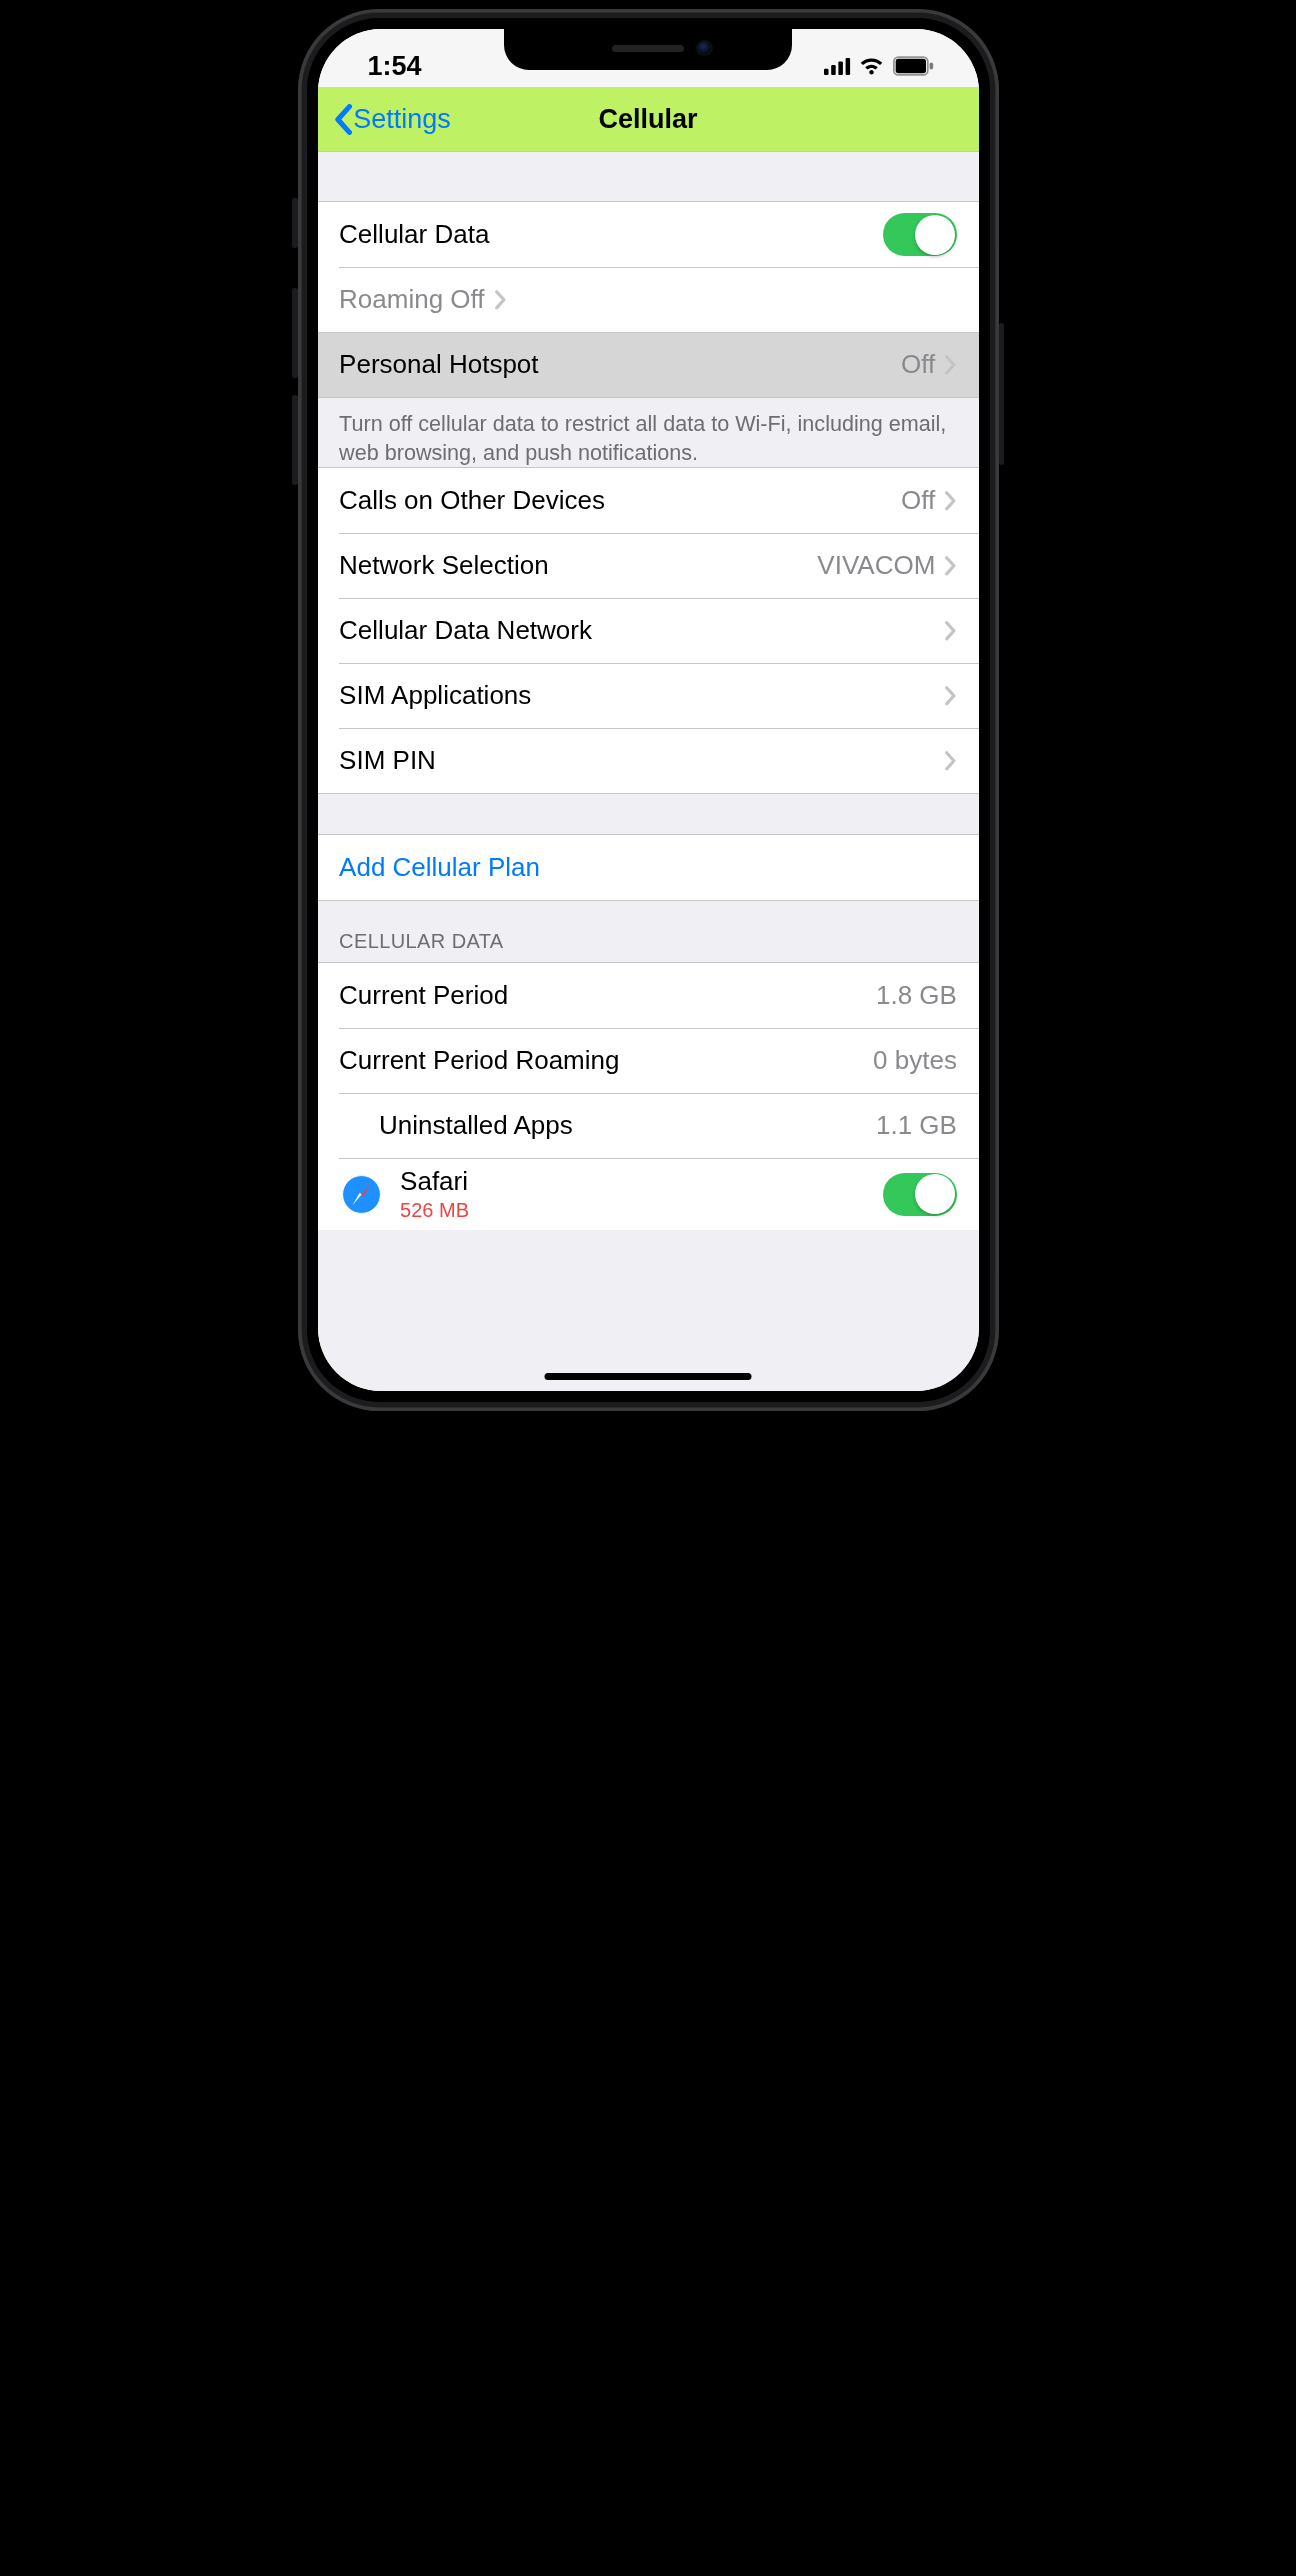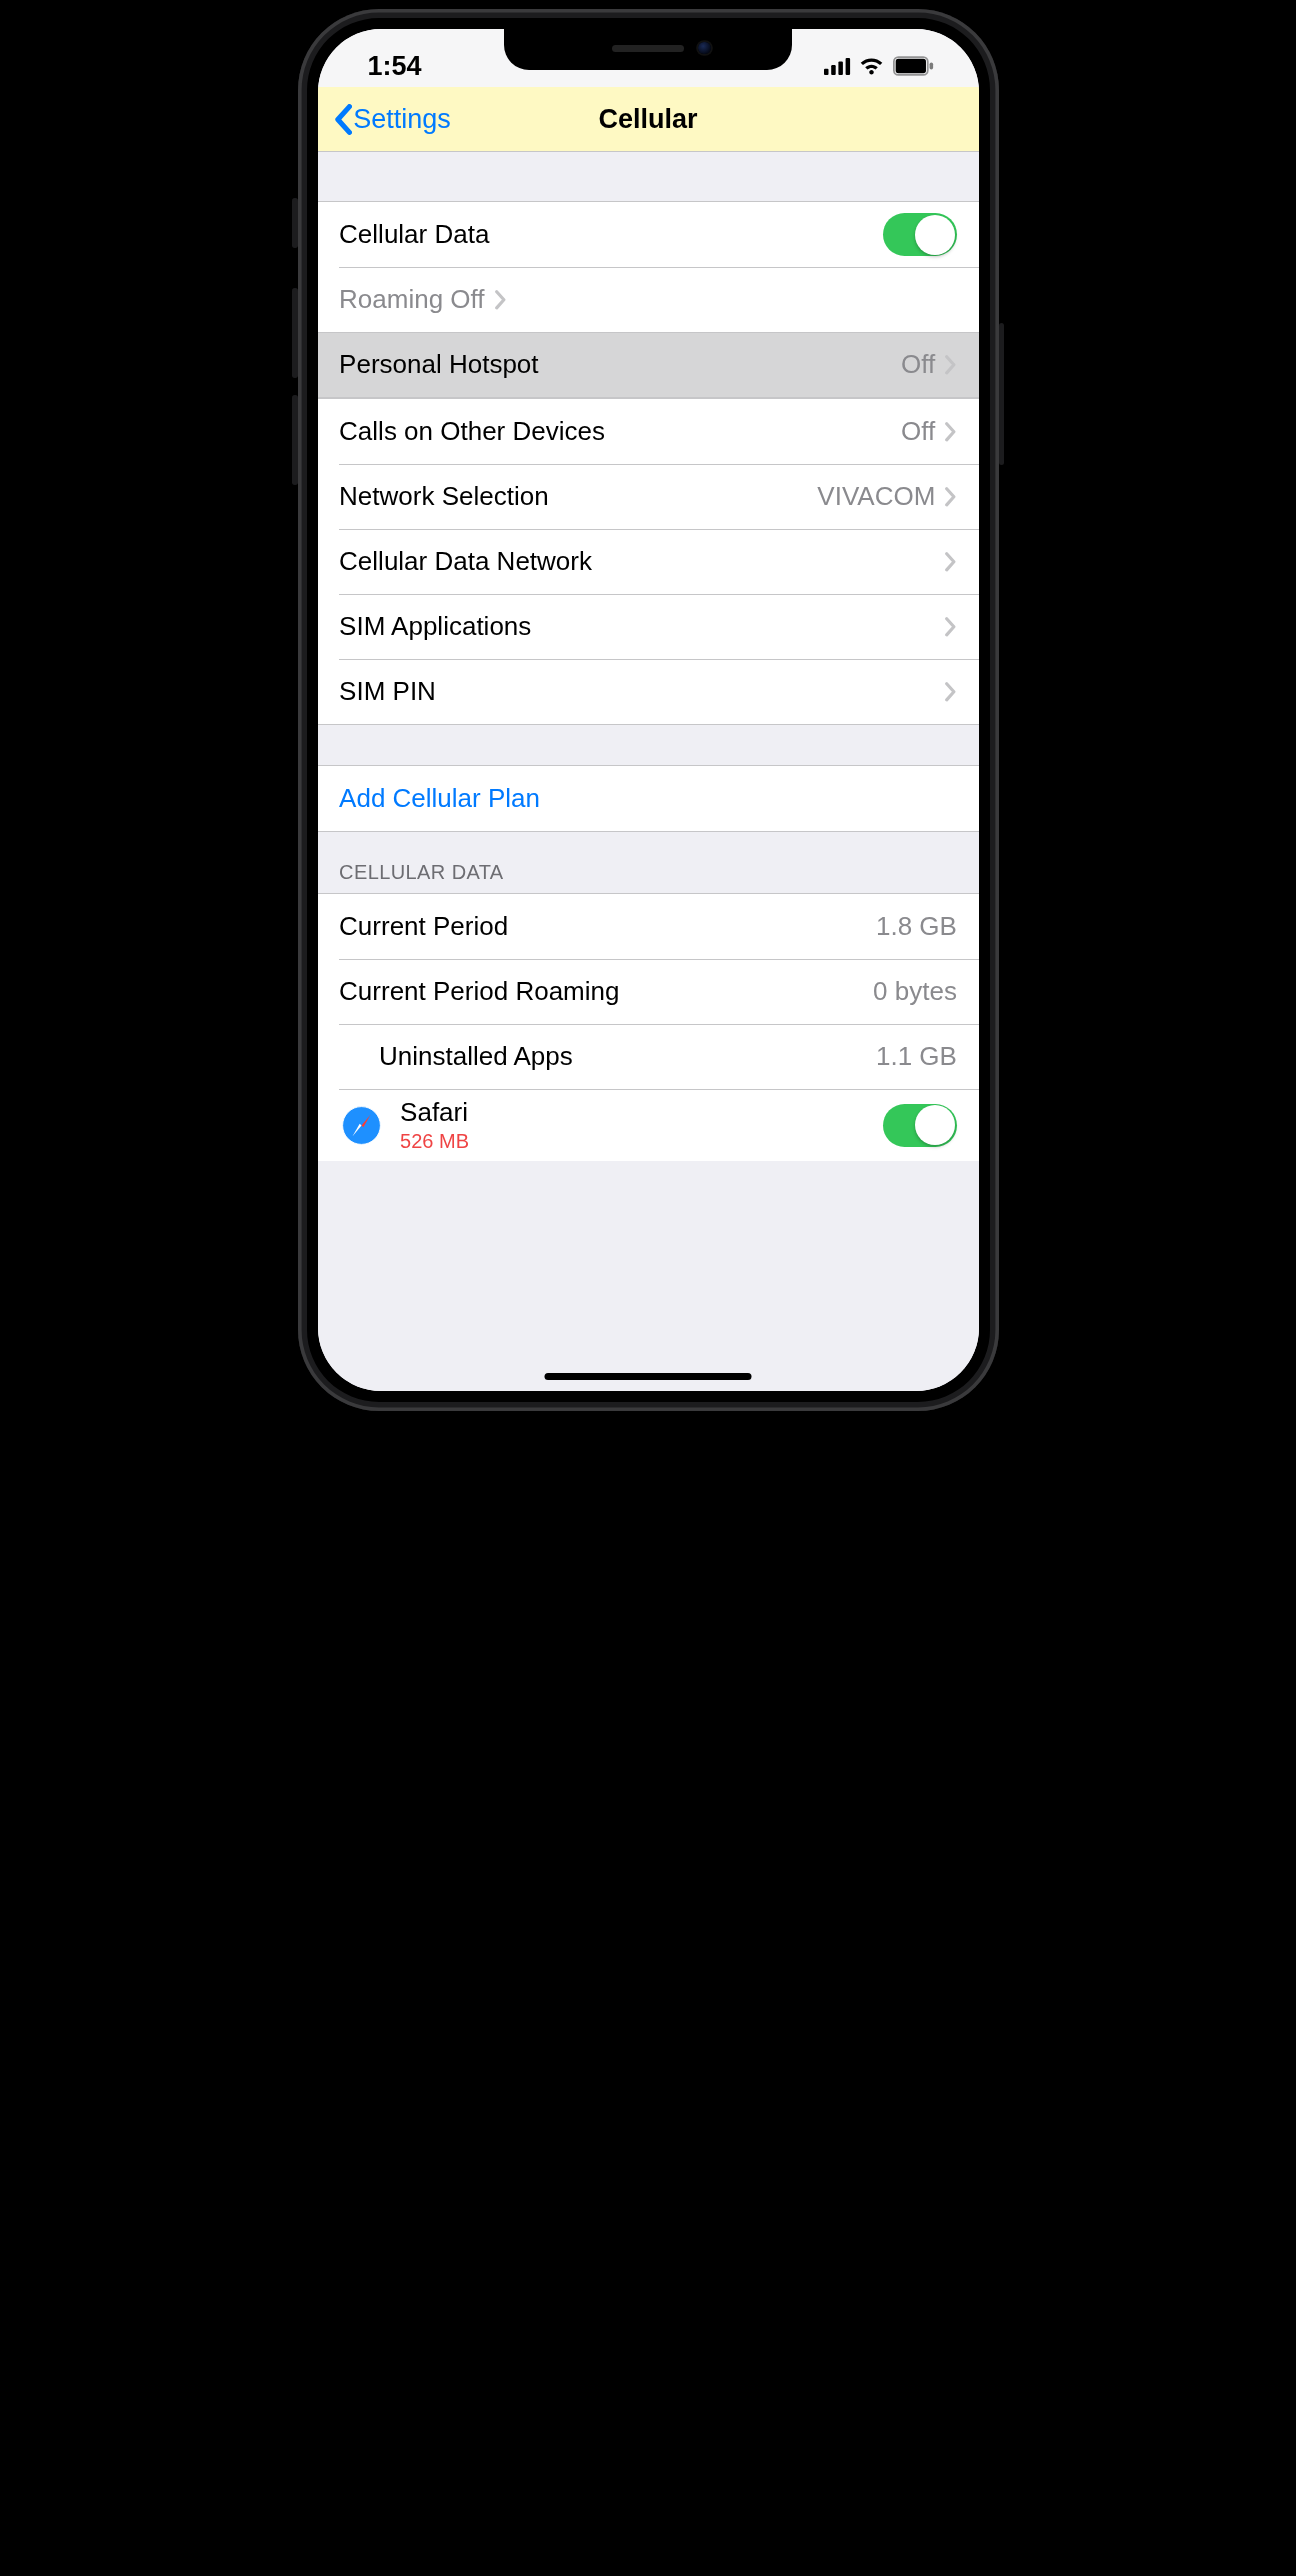--- a/index.html
+++ b/index.html
@@ -5,21 +5,21 @@
 * { margin: 0; padding: 0; box-sizing: border-box; -webkit-font-smoothing: antialiased; }
 body { background: #000; font-family: -apple-system, "SF Pro Text", "Helvetica Neue", Helvetica, Arial, sans-serif; display: flex; justify-content: center; }
 .device-frame { width: 701px; height: 1402px; background: #000; position: relative; margin: 9px 0; border-radius: 81px; padding: 20px; box-shadow: inset 0 0 0 3.6px #3a3a3c, inset 0 0 0 9px #1c1c1e; }
 .device-inner { width: 100%; height: 100%; border-radius: 63px; overflow: hidden; background: #efeff4; position: relative; }
 .notch { position: absolute; top: 0; left: 50%; transform: translateX(-50%); width: 288px; height: 41px; background: #000; border-bottom-left-radius: 25px; border-bottom-right-radius: 25px; z-index: 20; }
 .notch .speaker { position: absolute; top: 16px; left: 50%; transform: translateX(-50%); width: 72px; height: 7.2px; background: #222; border-radius: 3.6px; }
 .notch .cam { position: absolute; top: 12.6px; right: 81px; width: 12.6px; height: 12.6px; border-radius: 50%; background: radial-gradient(circle at 40% 35%, #1a2a55 0%, #050a18 70%); box-shadow: 0 0 0 1.8px #111; }
 .screen { position: absolute; inset: 0; display: flex; flex-direction: column; }
 .status-bar { height: 58px; display: flex; justify-content: space-between; align-items: center; padding: 16px 45px 0 50px; font-size: 27px; font-weight: 600; color: #000; background: #f6f6f7; }
 .status-right { display: flex; align-items: center; gap: 7.2px; }
-.nav-bar { background: #fef9c3; border-bottom: 0.9px solid #c6c6c8; display: flex; align-items: center; height: 65px; position: relative; padding: 0 16px; }
+.nav-bar { background: #bef264; border-bottom: 0.9px solid #c6c6c8; display: flex; align-items: center; height: 65px; position: relative; padding: 0 16px; }
 .back-btn { display: flex; align-items: center; color: #007aff; font-size: 27px; gap: 1.8px; cursor: pointer; }
 .nav-title { position: absolute; left: 50%; transform: translateX(-50%); font-size: 27px; font-weight: 600; color: #000; }
 .content { flex: 1; overflow-y: auto; background: #efeff4; }
 .spacer { height: 49px; }
 .group { background: #fff; border-top: 0.9px solid #c6c6c8; border-bottom: 0.9px solid #c6c6c8; }
 .row { display: flex; align-items: center; min-height: 65px; padding: 0 21.6px; font-size: 26px; color: #000; position: relative; }
 .row + .row::before { content: ""; position: absolute; top: 0; left: 21.6px; right: 0; height: 0.9px; background: #c6c6c8; }
 .row.highlighted { background: #d6d6d7; }
 .row.highlighted + .row::before, .row.highlighted::before { left: 0; }
 .row .label { flex: 1; }
@@ -105,20 +105,21 @@
               </svg>
           </div>
           <div class="row highlighted">
             <span class="label">Personal Hotspot</span>
             <span class="value">Off</span>
             <svg class="chev" width="12.6" height="21.6" viewBox="0 0 14 24">
                 <path d="M3 3 L11 12 L3 21" stroke="#c4c4c6" stroke-width="3.5" fill="none" stroke-linecap="round" stroke-linejoin="round"></path>
               </svg>
           </div>
         </div>
+        <div class="footer-text">Turn off cellular data to restrict all data to Wi-Fi, including email, web browsing, and push notifications.</div>
 
         <div class="group">
           <div class="row">
             <span class="label">Calls on Other Devices</span>
             <span class="value">Off</span>
             <svg class="chev" width="12.6" height="21.6" viewBox="0 0 14 24">
                 <path d="M3 3 L11 12 L3 21" stroke="#c4c4c6" stroke-width="3.5" fill="none" stroke-linecap="round" stroke-linejoin="round"></path>
               </svg>
           </div>
           <div class="row">

